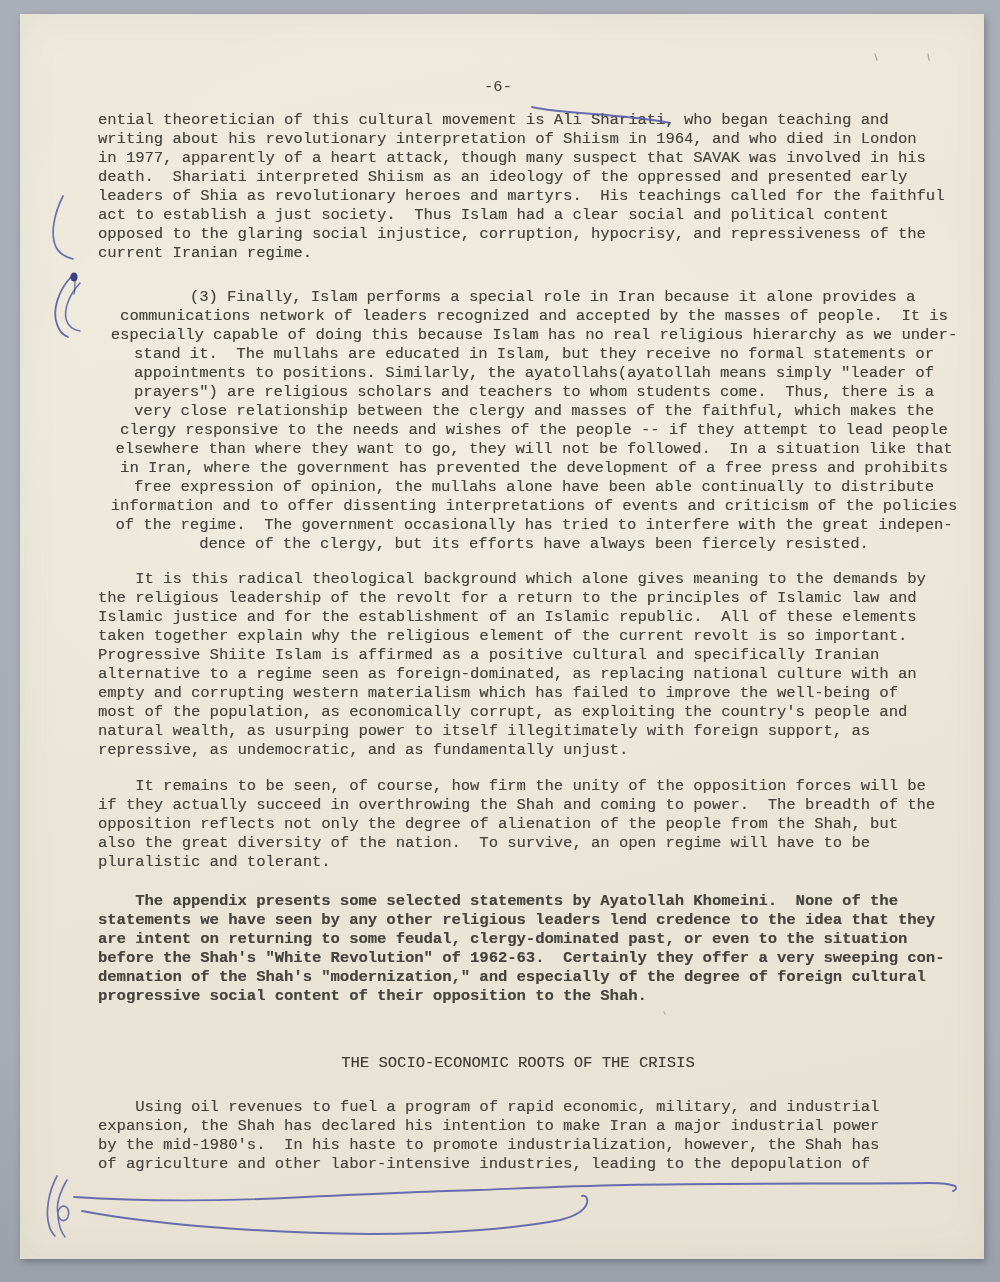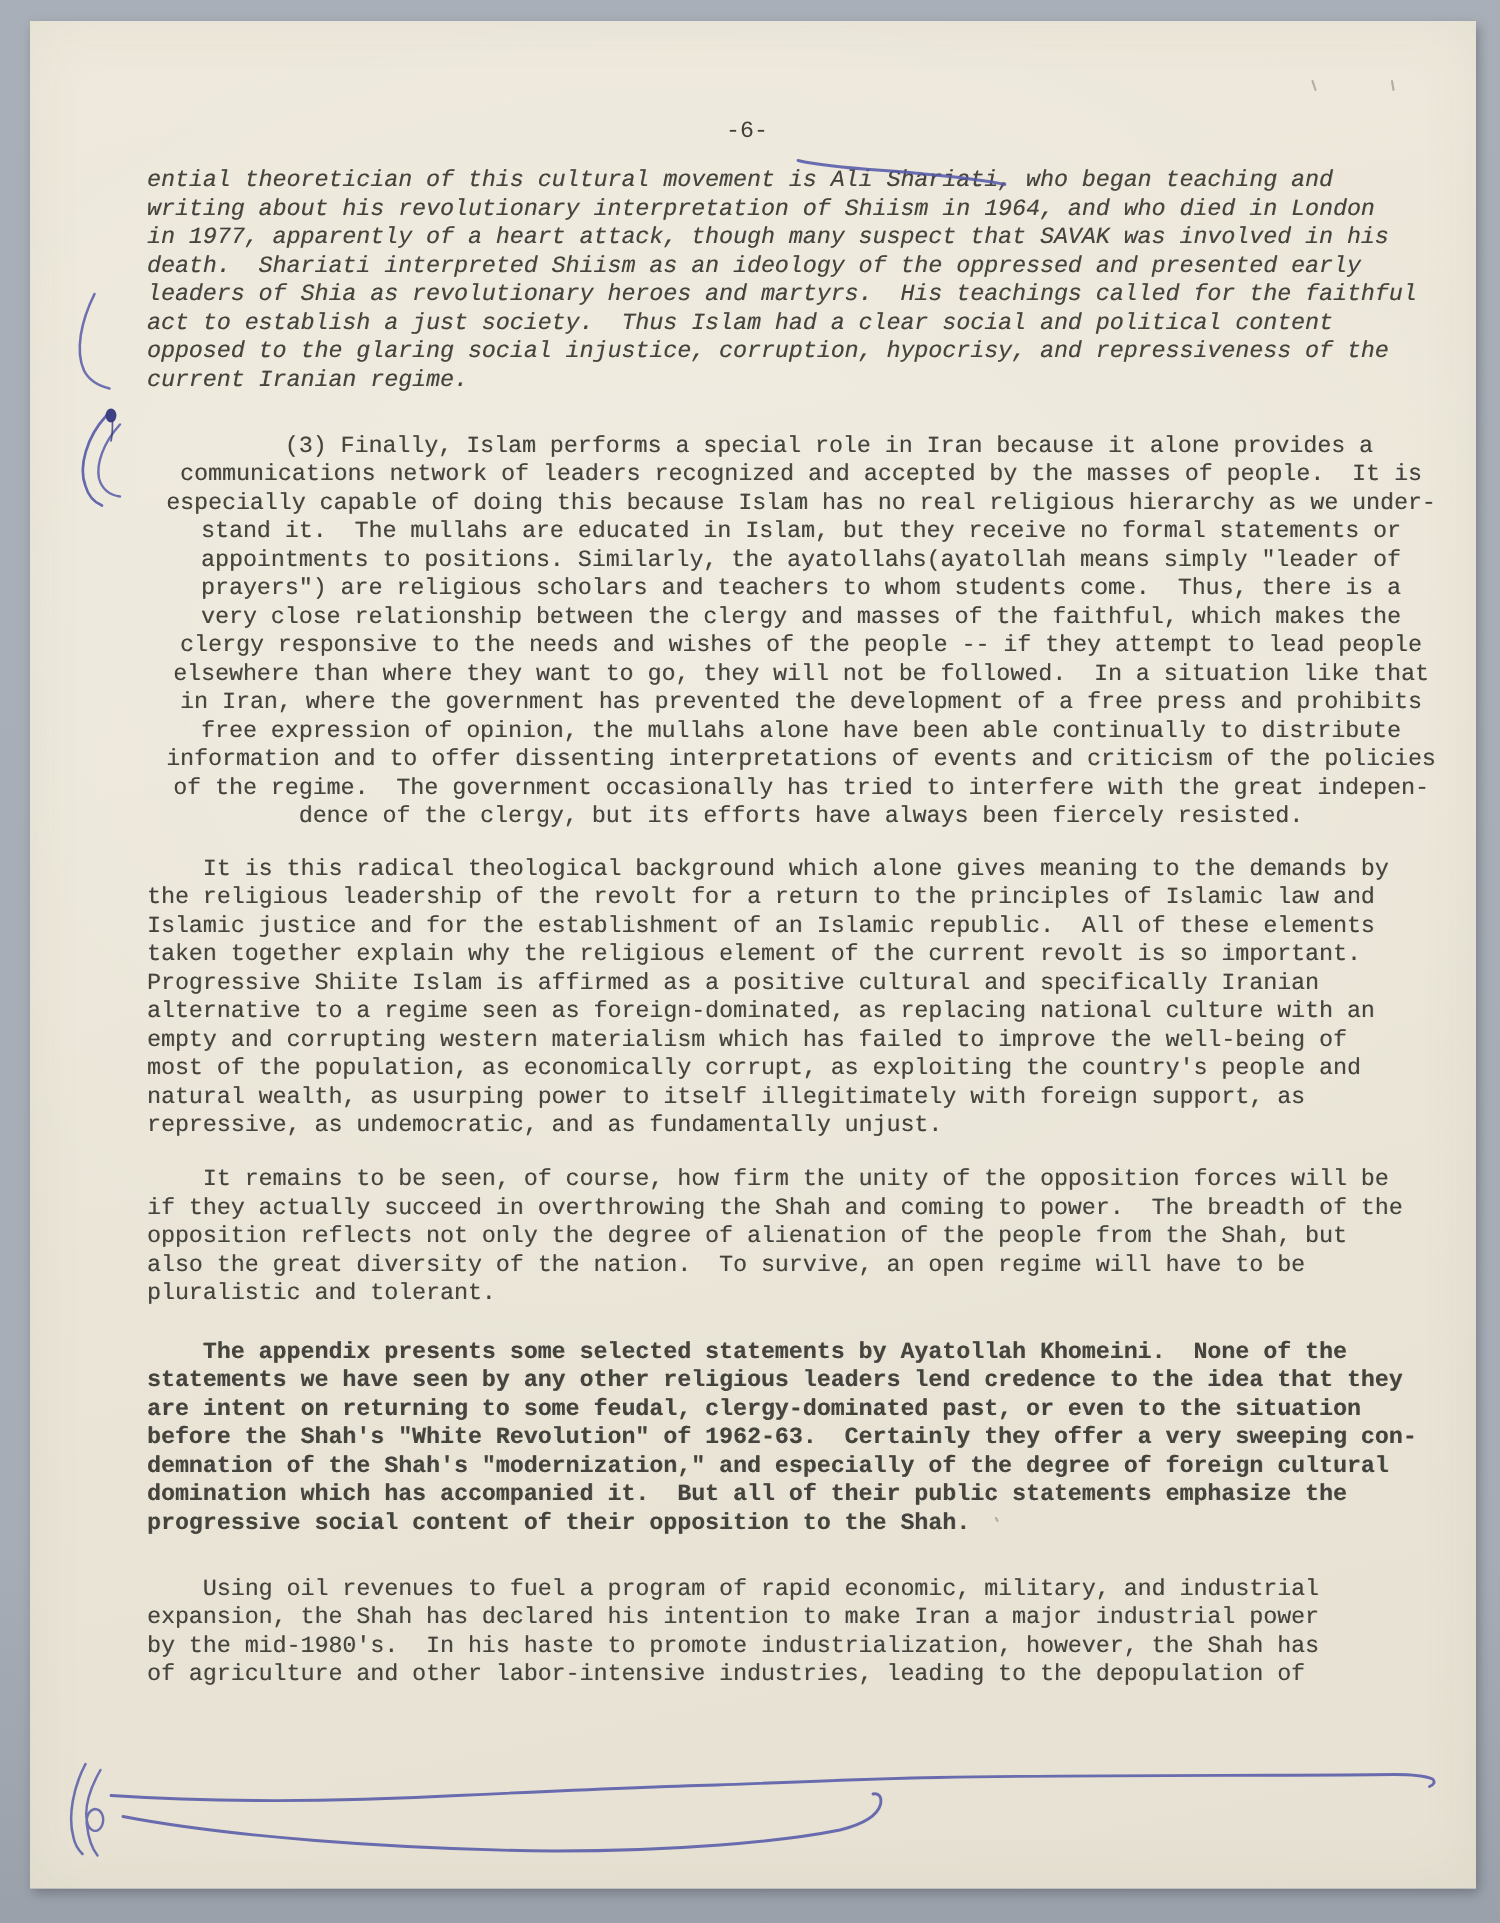--- a/index.html
+++ b/index.html
@@ -61,21 +61,21 @@
   }
 </style>
 </head>
 <body>
 
 <div class="scene">
 
   <div class="paper">
     <div class="page-number">-6-</div>
     <div class="text-column">
-        <div class="block paragraph" style="margin-top: 0px; font-style: italic;">
+        <div class="block paragraph" style="margin-top: 0px;">
           <div class="line">ential theoretician of this cultural movement is Ali Shariati, who began teaching and</div>
           <div class="line">writing about his revolutionary interpretation of Shiism in 1964, and who died in London</div>
           <div class="line">in 1977, apparently of a heart attack, though many suspect that SAVAK was involved in his</div>
           <div class="line">death.  Shariati interpreted Shiism as an ideology of the oppressed and presented early</div>
           <div class="line">leaders of Shia as revolutionary heroes and martyrs.  His teachings called for the faithful</div>
           <div class="line">act to establish a just society.  Thus Islam had a clear social and political content</div>
           <div class="line">opposed to the glaring social injustice, corruption, hypocrisy, and repressiveness of the</div>
           <div class="line">current Iranian regime.</div>
         </div>
         <div class="block paragraph" style="margin-top: 25px; text-align: center;">
@@ -112,22 +112,24 @@
           <div class="line">opposition reflects not only the degree of alienation of the people from the Shah, but</div>
           <div class="line">also the great diversity of the nation.  To survive, an open regime will have to be</div>
           <div class="line">pluralistic and tolerant.</div>
         </div>
         <div class="block paragraph" style="margin-top: 20px; font-weight: bold;">
           <div class="line">    The appendix presents some selected statements by Ayatollah Khomeini.  None of the</div>
           <div class="line">statements we have seen by any other religious leaders lend credence to the idea that they</div>
           <div class="line">are intent on returning to some feudal, clergy-dominated past, or even to the situation</div>
           <div class="line">before the Shah's "White Revolution" of 1962-63.  Certainly they offer a very sweeping con-</div>
           <div class="line">demnation of the Shah's "modernization," and especially of the degree of foreign cultural</div>
-          <div class="line">domination which has accompanied it.  But all of their public statements emphasize the</div>
           <div class="line">progressive social content of their opposition to the Shah.</div>
+        </div>
+        <div class="block heading" style="margin-top: 48px;">
+          <div class="line">THE SOCIO-ECONOMIC ROOTS OF THE CRISIS</div>
         </div>
         <div class="block paragraph" style="margin-top: 25px;">
           <div class="line">    Using oil revenues to fuel a program of rapid economic, military, and industrial</div>
           <div class="line">expansion, the Shah has declared his intention to make Iran a major industrial power</div>
           <div class="line">by the mid-1980's.  In his haste to promote industrialization, however, the Shah has</div>
           <div class="line">of agriculture and other labor-intensive industries, leading to the depopulation of</div>
         </div>
       </div>
   </div>
 

